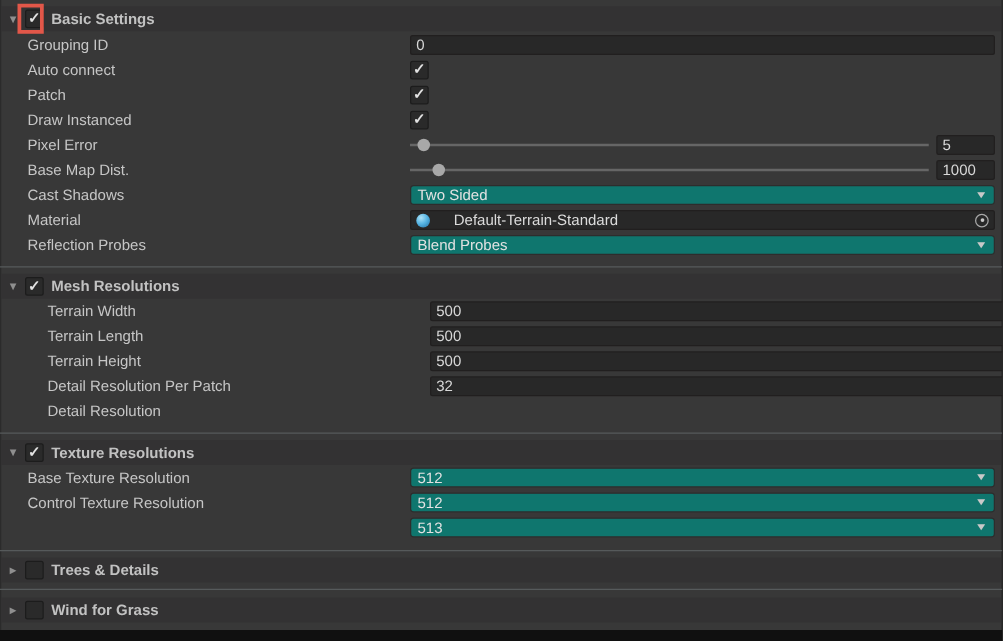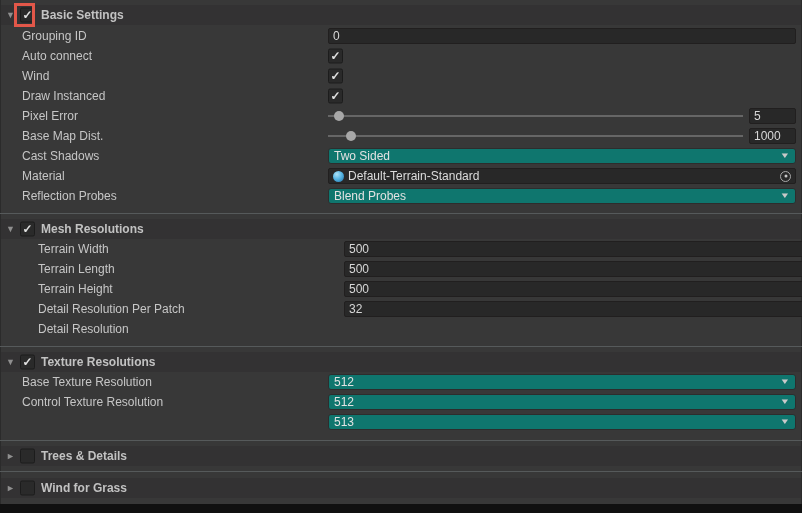--- a/index.html
+++ b/index.html
@@ -49,21 +49,21 @@
   .dd .arrow{font-size:8px;color:#c9c9c9;transform:scale(1.35,1.0);line-height:1;}
 
   .slider{position:relative;height:16px;}
   .track{position:absolute;left:0;right:53px;top:7px;height:2px;background:#666666;}
   .handle{position:absolute;top:-4px;width:10px;height:10px;border-radius:50%;background:#a8a8a8;}
   .sval{position:absolute;right:0;top:0;width:47px;height:16px;background:#282828;
     border:1px solid #211f1f;border-radius:2px;box-sizing:border-box;display:flex;
     align-items:center;padding-left:4px;color:#d8d8d8;}
 
   .obj{height:16px;background:#282828;border:1px solid #211f1f;border-radius:2px;
-    box-sizing:border-box;display:flex;align-items:center;padding:0 4px;color:#dcdcdc;}
+    box-sizing:border-box;display:flex;align-items:center;padding:0 4px;color:#dcdcdc;gap:15px;}
   .mat-ic{width:11px;height:11px;border-radius:50%;flex:none;margin-right:4px;
     background:radial-gradient(circle at 35% 30%, #aee2f7 0%, #58b6e4 45%, #1e6fa5 100%);}
   .picker{margin-left:auto;width:11px;height:11px;border:1px solid #a8a8a8;border-radius:50%;
     box-sizing:border-box;position:relative;flex:none;}
   .picker::after{content:"";position:absolute;left:50%;top:50%;width:3px;height:3px;
     border-radius:50%;background:#c8c8c8;transform:translate(-50%,-50%);}
 
   
   .annot{position:absolute;left:14px;top:3px;width:21px;height:24px;
     border:3px solid #e25749;box-sizing:border-box;}
@@ -90,21 +90,21 @@
           <span>0</span>
         </div>
     </div>
     <div class="row">
       <span class="lbl">Auto connect</span>
       <div class="ctrl cb" style="width:15px;">
           <span class="chk">✓</span>
         </div>
     </div>
     <div class="row">
-      <span class="lbl">Wind</span>
+      <span class="lbl">Patch</span>
       <div class="ctrl cb" style="width:15px;">
           <span class="chk">✓</span>
         </div>
     </div>
     <div class="row">
       <span class="lbl">Draw Instanced</span>
       <div class="ctrl cb" style="width:15px;">
           <span class="chk">✓</span>
         </div>
     </div>

